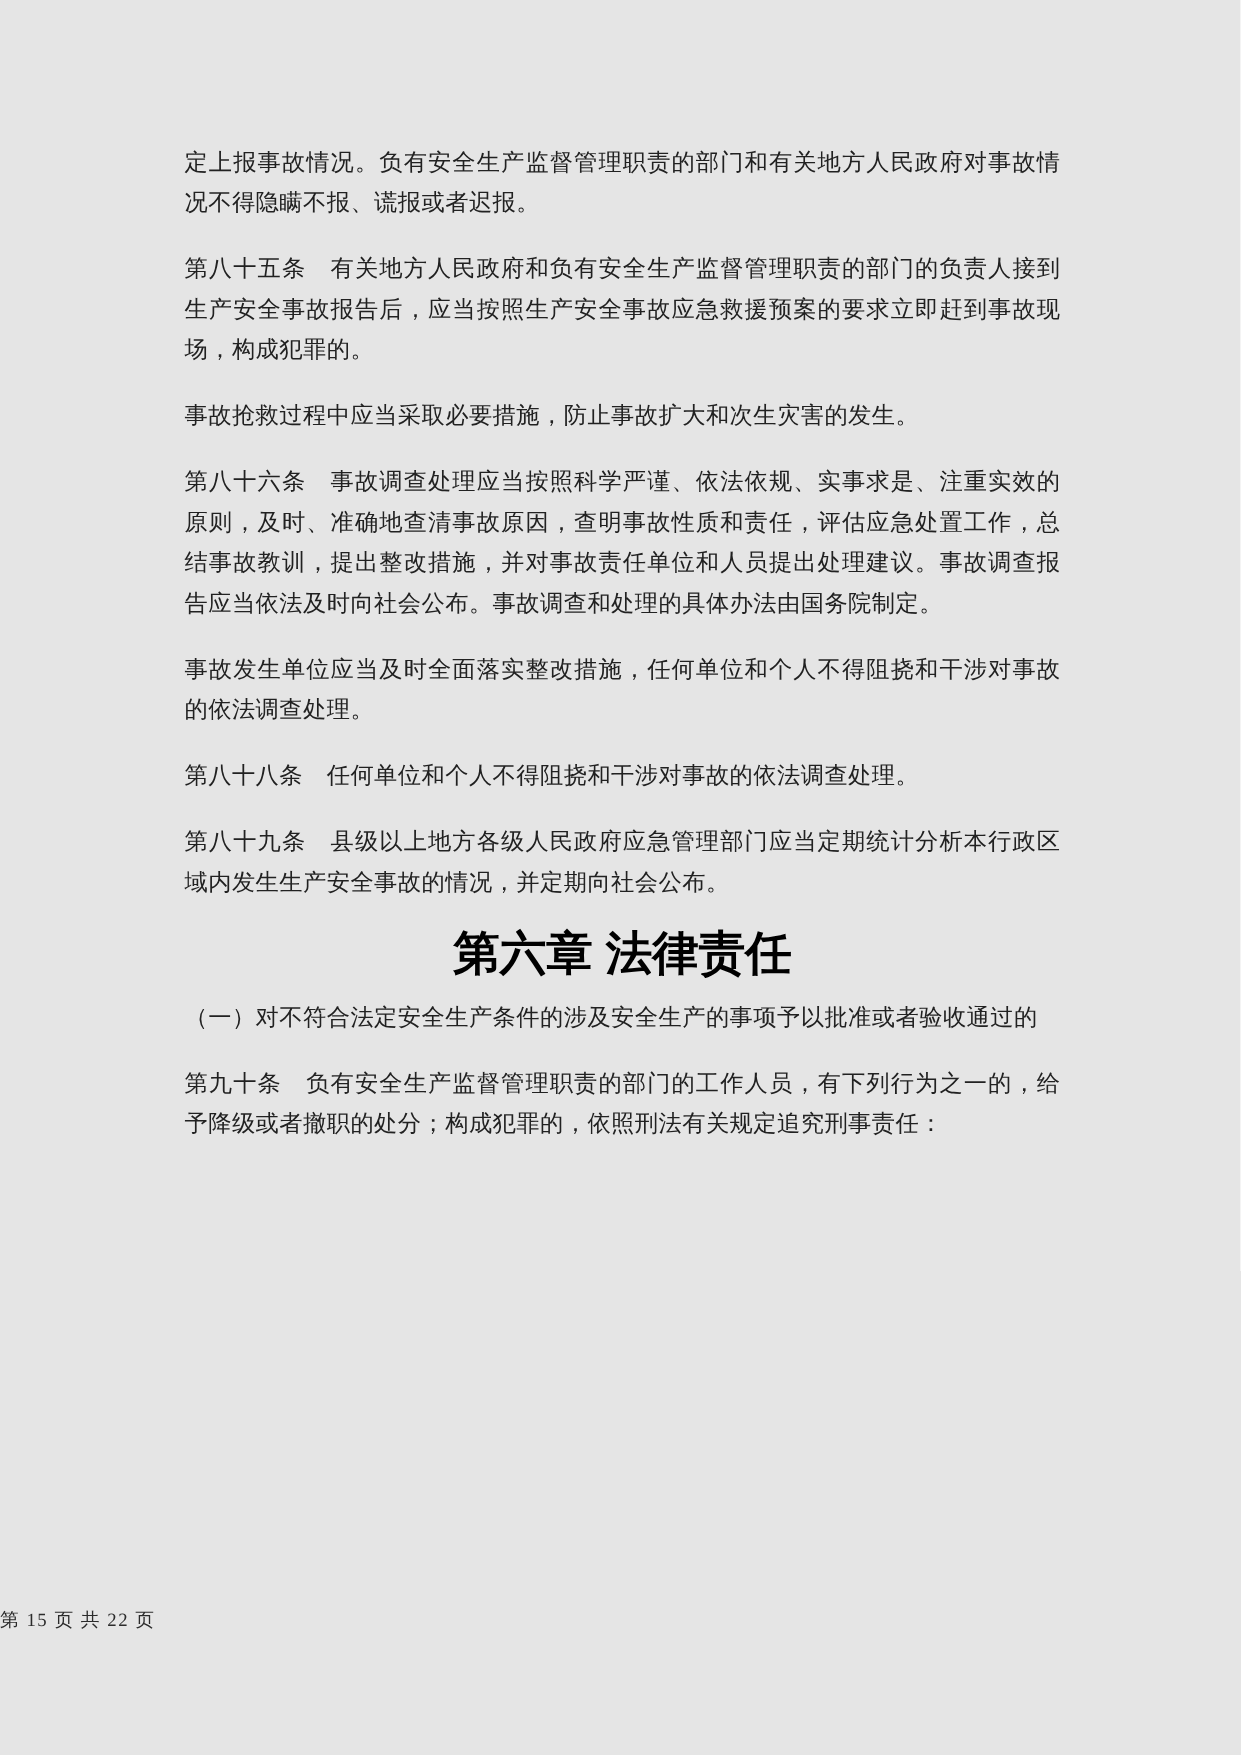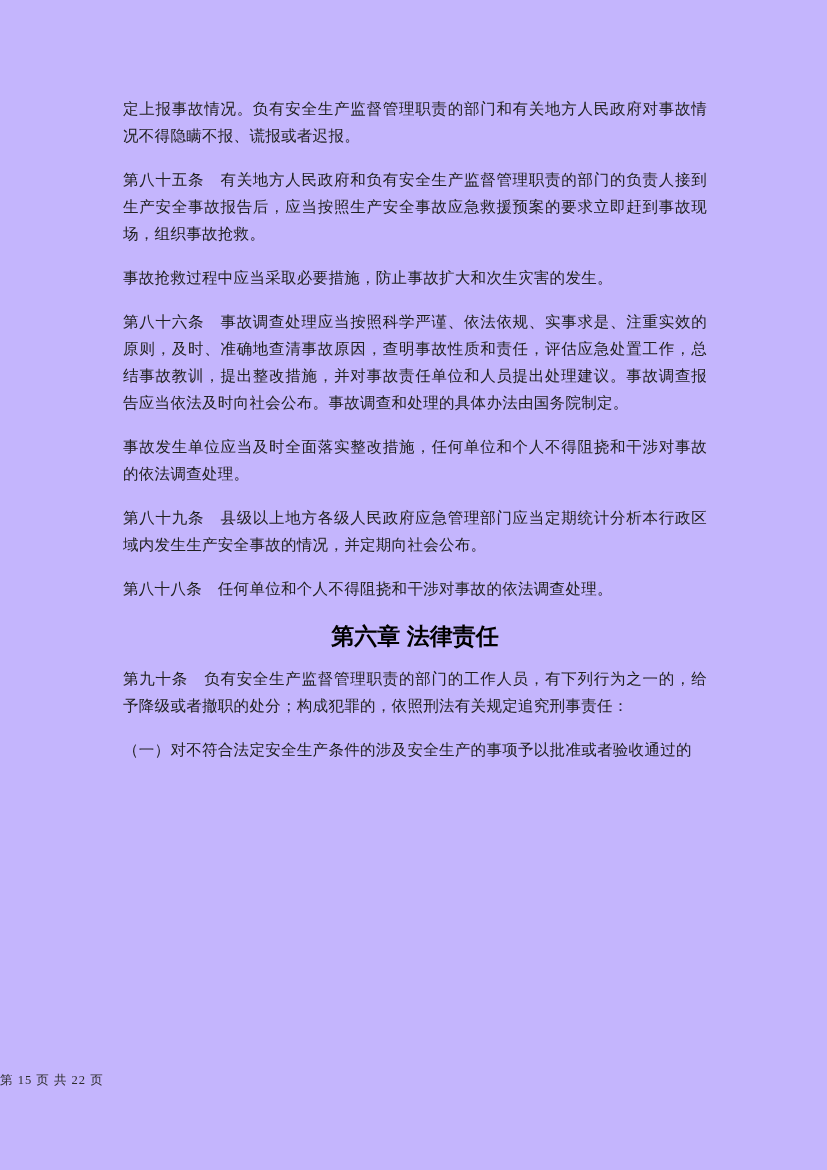--- a/index.html
+++ b/index.html
@@ -5,42 +5,42 @@
   html, body {
     margin: 0;
     padding: 0;
     background: #ffffff;
   }
   .page {
     position: relative;
     width: 827px;
     height: 1170px;
     margin: 0 auto;
-    background: #c4b5fd;
+    background: #e5e5e5;
     overflow: hidden;
     font-family: "Liberation Serif", "DejaVu Serif", serif;
     color: #212121;
   }
   .content {
     position: absolute;
     top: 95px;
     left: 123px;
     width: 584px;
   }
   .para {
     font-size: 15.5px;
     line-height: 27px;
     text-align: justify;
     text-justify: inter-ideograph;
     margin: 0 0 17px 0;
     letter-spacing: 0.3px;
   }
   .chapter-heading {
     font-family: "Liberation Sans", "DejaVu Sans", sans-serif;
-    font-size: 23px;
+    font-size: 31px;
     font-weight: 700;
     line-height: 34px;
     text-align: center;
     color: #000000;
     margin: 2px 0 12px 0;
   }
   .footer {
     position: absolute;
     top: 1072px;
     left: 0;
@@ -52,37 +52,37 @@
   }
 </style>
 </head>
 <body>
 
 <div class="page">
   <div class="content">
 
     <p class="para">定上报事故情况。负有安全生产监督管理职责的部门和有关地方人民政府对事故情况不得隐瞒不报、谎报或者迟报。</p>
 
-    <p class="para">第八十五条　有关地方人民政府和负有安全生产监督管理职责的部门的负责人接到生产安全事故报告后，应当按照生产安全事故应急救援预案的要求立即赶到事故现场，组织事故抢救。</p>
+    <p class="para">第八十五条　有关地方人民政府和负有安全生产监督管理职责的部门的负责人接到生产安全事故报告后，应当按照生产安全事故应急救援预案的要求立即赶到事故现场，构成犯罪的。</p>
 
 
     <p class="para">事故抢救过程中应当采取必要措施，防止事故扩大和次生灾害的发生。</p>
 
     <p class="para">第八十六条　事故调查处理应当按照科学严谨、依法依规、实事求是、注重实效的原则，及时、准确地查清事故原因，查明事故性质和责任，评估应急处置工作，总结事故教训，提出整改措施，并对事故责任单位和人员提出处理建议。事故调查报告应当依法及时向社会公布。事故调查和处理的具体办法由国务院制定。</p>
 
     <p class="para">事故发生单位应当及时全面落实整改措施，任何单位和个人不得阻挠和干涉对事故的依法调查处理。</p>
 
 
 
+    <p class="para">第八十八条　任何单位和个人不得阻挠和干涉对事故的依法调查处理。</p>
+
     <p class="para">第八十九条　县级以上地方各级人民政府应急管理部门应当定期统计分析本行政区域内发生生产安全事故的情况，并定期向社会公布。</p>
-
-    <p class="para">第八十八条　任何单位和个人不得阻挠和干涉对事故的依法调查处理。</p>
 
     <h1 class="chapter-heading">第六章 法律责任</h1>
 
+    <p class="para">（一）对不符合法定安全生产条件的涉及安全生产的事项予以批准或者验收通过的</p>
+
     <p class="para">第九十条　负有安全生产监督管理职责的部门的工作人员，有下列行为之一的，给予降级或者撤职的处分；构成犯罪的，依照刑法有关规定追究刑事责任：</p>
-
-    <p class="para">（一）对不符合法定安全生产条件的涉及安全生产的事项予以批准或者验收通过的</p>
 
   </div>
 
   <div class="footer">第 15 页 共 22 页</div>
 </div>
 
 </body></html>

